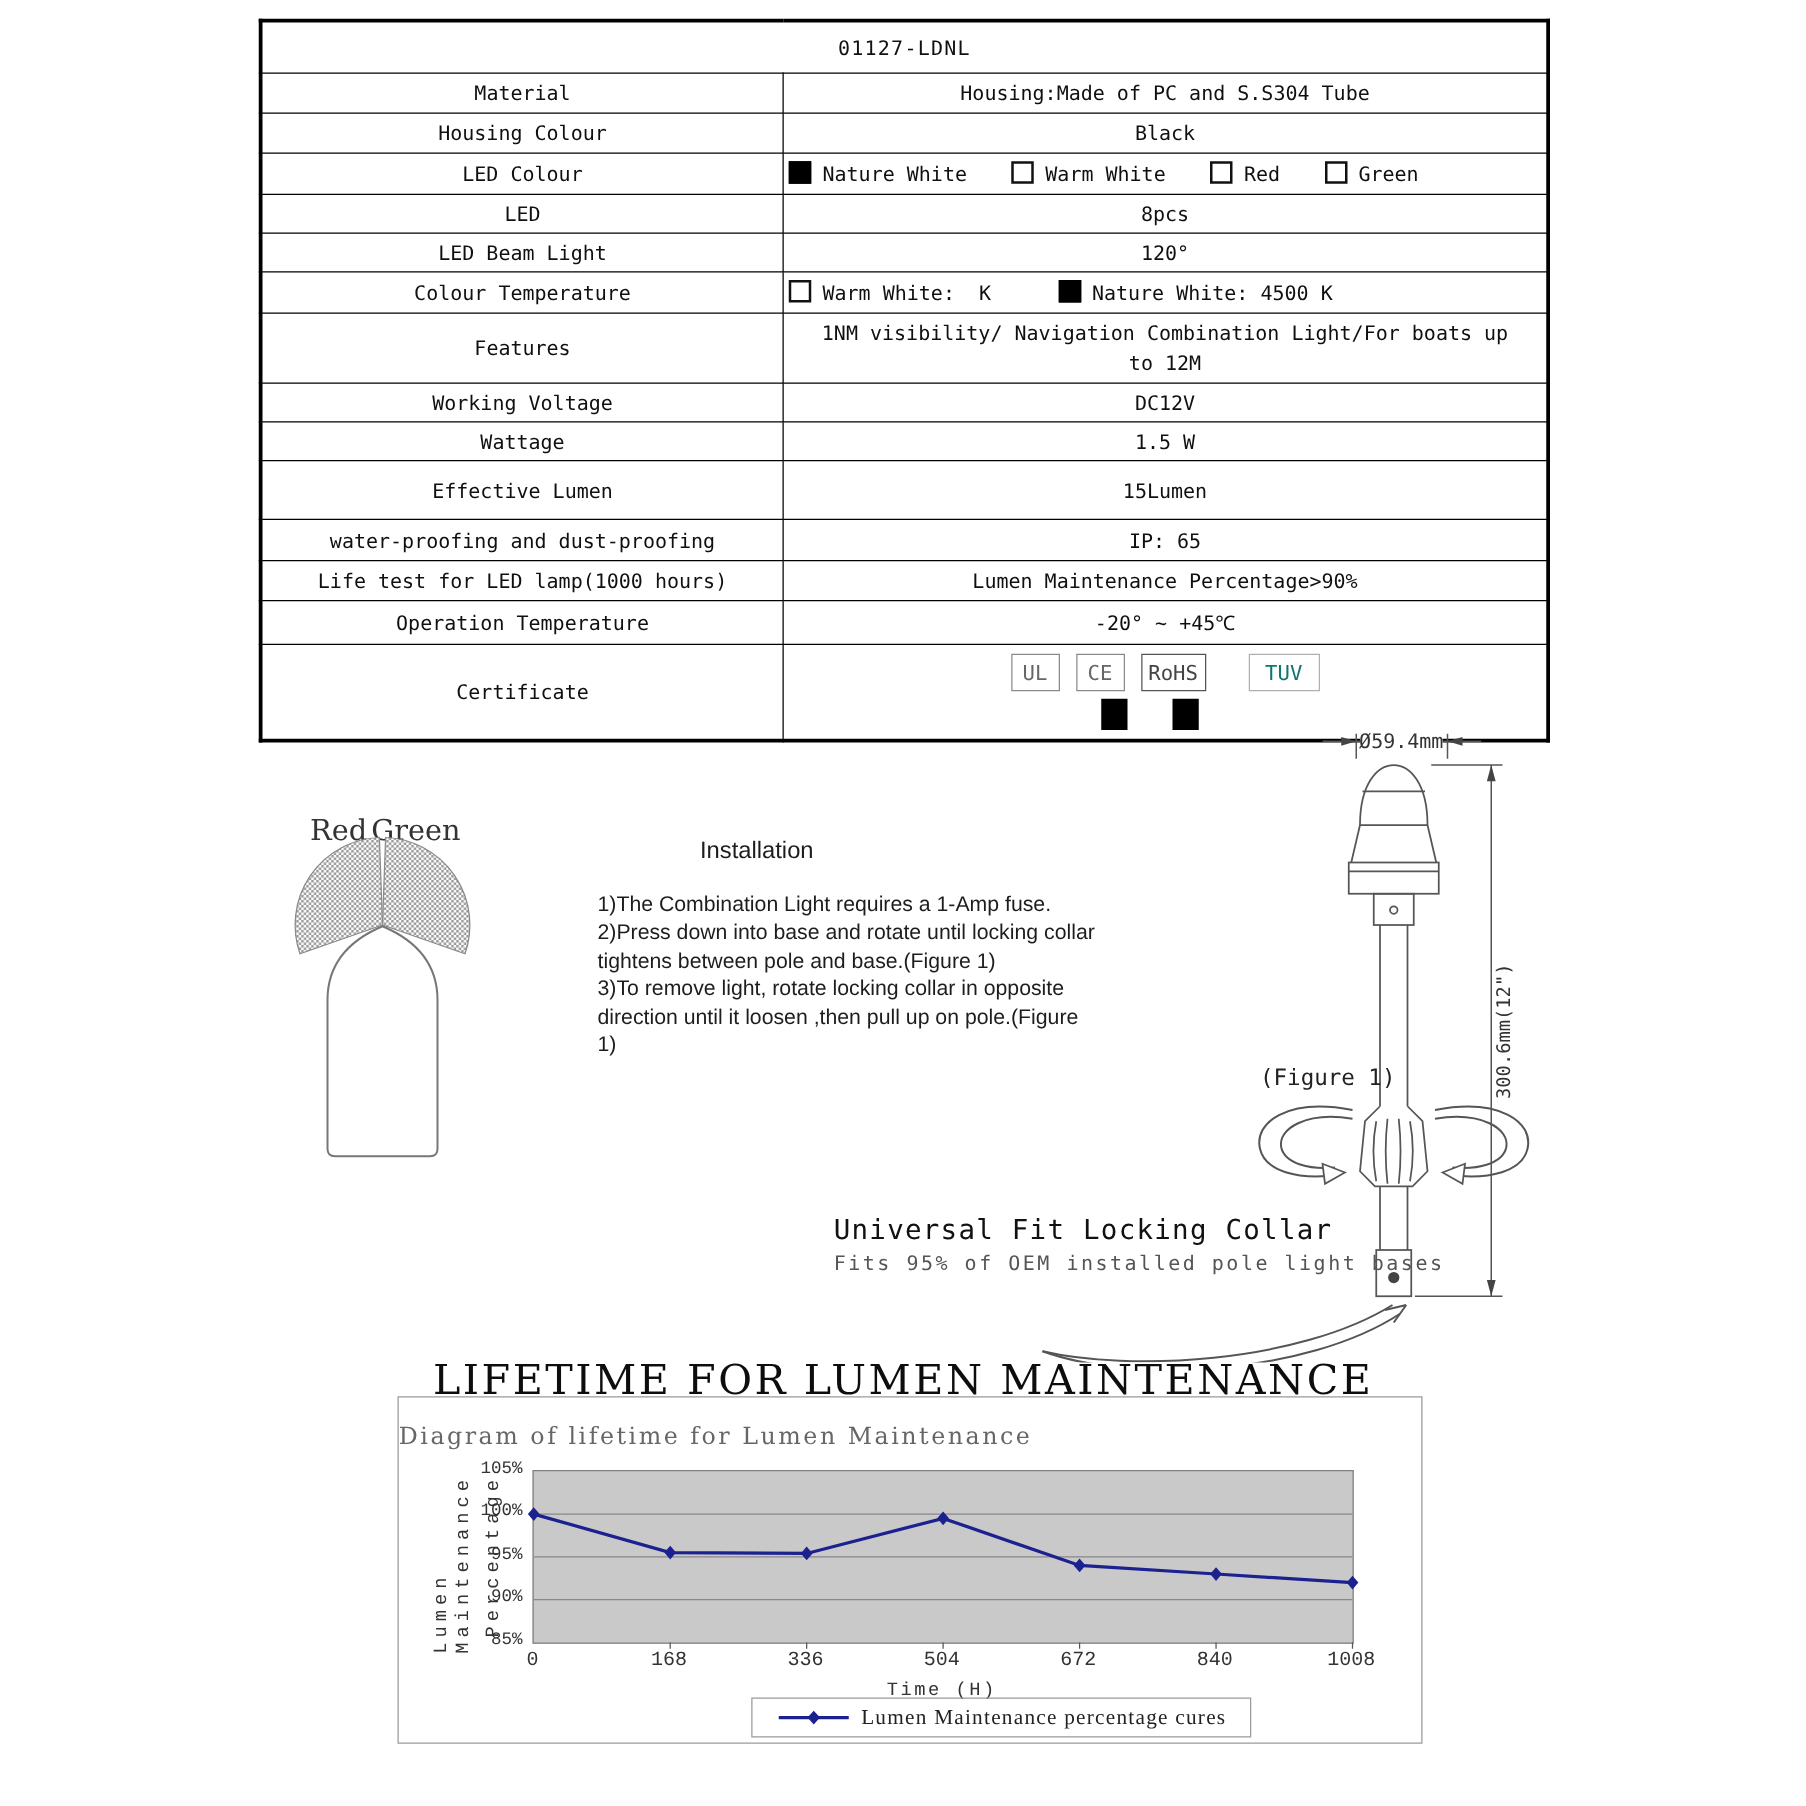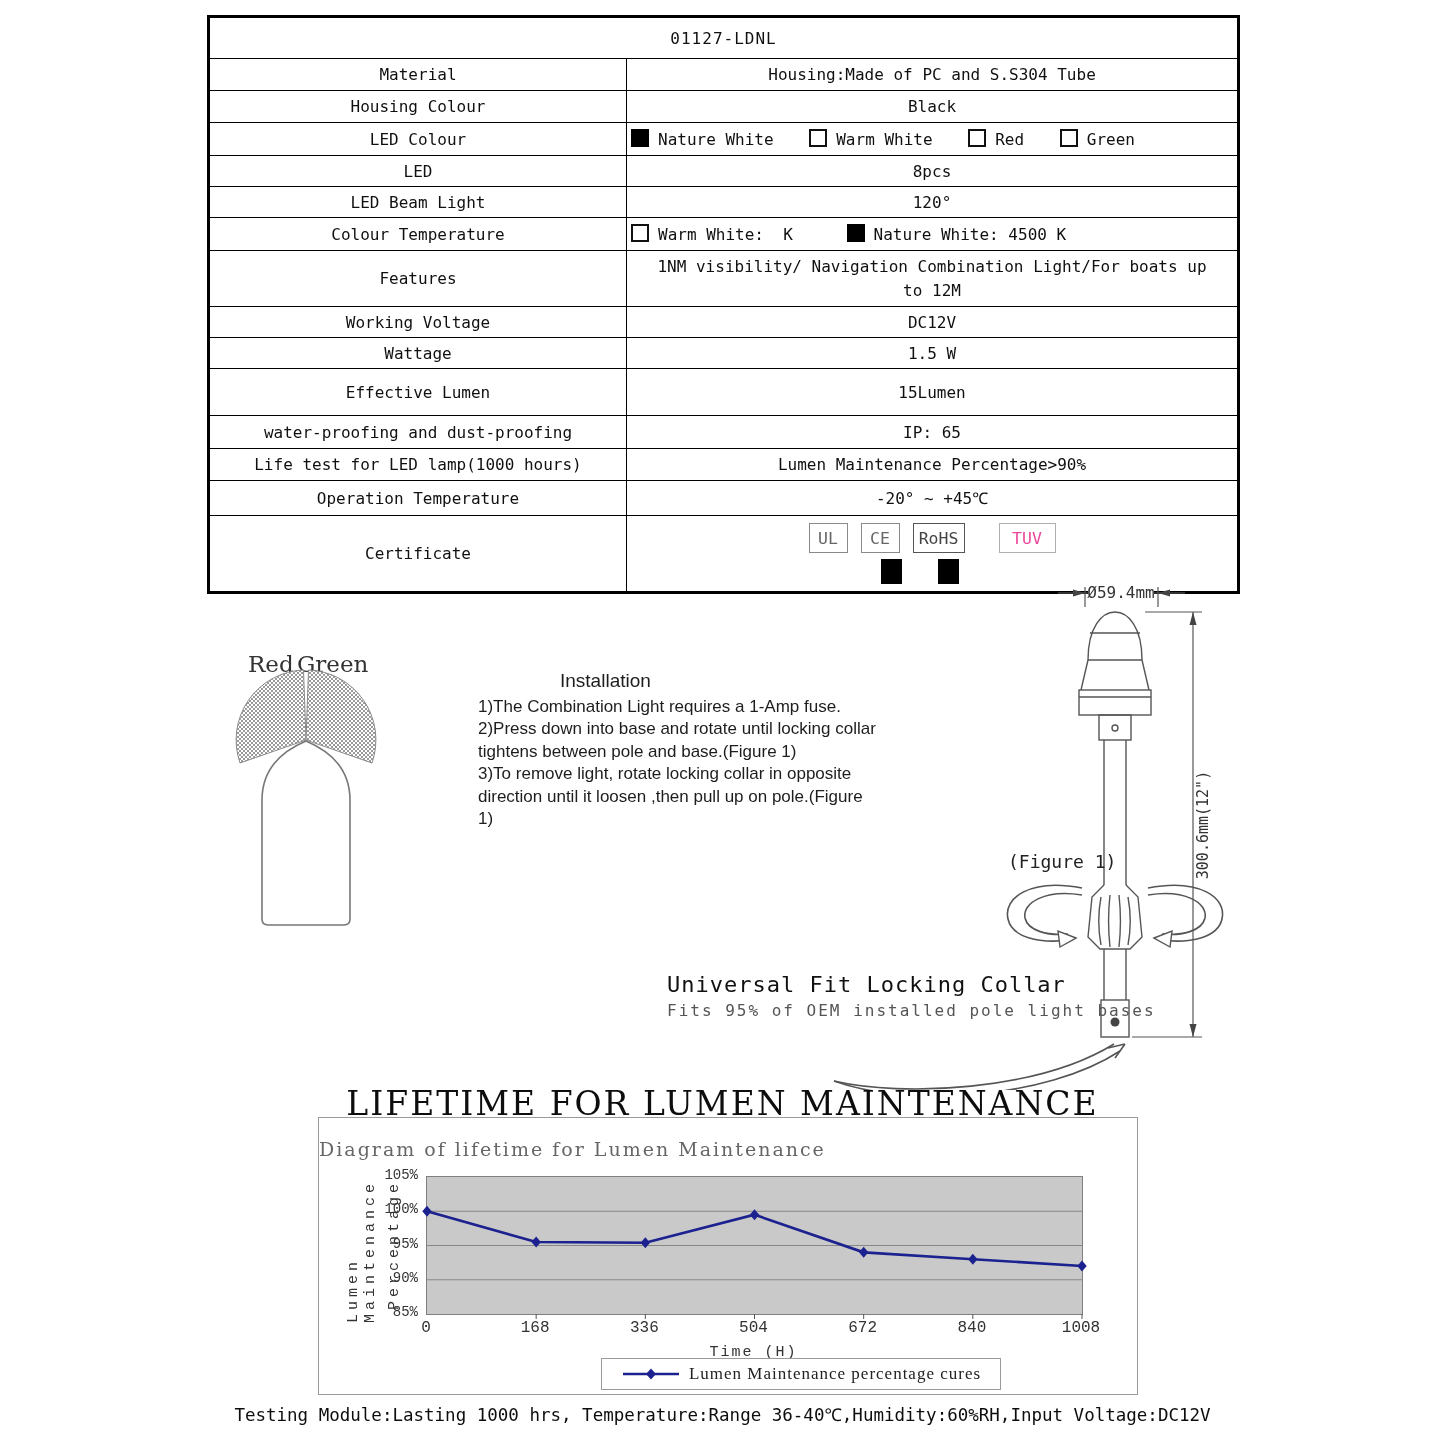--- a/index.html
+++ b/index.html
@@ -26,34 +26,34 @@
   .cb.filled{background:#000;border-color:#000;}
   .features-val{max-width:575px;margin:0 auto;line-height:24px;}
   .small{font-size:14.5px;}
   
   td.cert{vertical-align:middle;}
   .badges,.marks{display:flex;justify-content:center;align-items:center;gap:13px;}
   .badge{display:flex;align-items:center;justify-content:center;height:28px;
          border:1.6px solid #8a8a8a;color:#666;font-size:16.5px;background:#fff;}
   .w37{width:37px}.w50{width:50px}.w55{width:55px}
   .badge.rohs{border-color:#555;color:#444;}
-  .badge.tuv{border-color:#b0b0b0;color:#ec4899;margin-left:21px;}
+  .badge.tuv{border-color:#b0b0b0;color:#0f766e;margin-left:21px;}
   .marks{margin-top:6px;}
   .slot{display:flex;justify-content:center;}
   .mark{width:21px;height:25px;}
   .mark.filled{background:#000;}
 
   
   svg text{font-family:"DejaVu Sans Mono",monospace;}
   .boat-svg{position:absolute;left:225px;top:640px;}
   .boat-label{font-family:"DejaVu Serif",serif;font-size:23px;fill:#333;}
   .install{position:absolute;left:478px;top:670px;width:418px;
            font-family:"Liberation Sans",sans-serif;font-size:17px;color:#1d1d1d;
            line-height:22.5px;}
-  .install .head{font-size:19px;padding-left:82px;margin-bottom:3px;}
+  .install .head{font-size:19px;padding-left:82px;margin-bottom:20px;}
   .pole-svg{position:absolute;left:820px;top:585px;}
   .collar-head{position:absolute;left:667px;top:972px;font-size:22px;letter-spacing:1px;color:#111;}
   .collar-sub{position:absolute;left:667px;top:1001px;font-size:16px;letter-spacing:2px;color:#555;}
 
   
   .chart-heading{position:absolute;left:0;top:1084px;width:1445px;text-align:center;
                  font-family:"DejaVu Serif",serif;font-size:33px;letter-spacing:2px;color:#0d0d0d;}
   #chart-box{position:absolute;left:318px;top:1117px;width:818px;height:276px;
              border:1.5px solid #9a9a9a;background:#fff;}
   .chart-title{position:absolute;top:20px;left:0;width:100%;text-align:left;
@@ -320,15 +320,14 @@
       <div class="ytick" style="top: 49px;">105%</div>
       <div class="xtick" style="left: 77px;">0</div>
       <div class="xtick" style="left: 186.167px;">168</div>
       <div class="xtick" style="left: 295.333px;">336</div>
       <div class="xtick" style="left: 404.5px;">504</div>
       <div class="xtick" style="left: 513.667px;">672</div>
       <div class="xtick" style="left: 622.833px;">840</div>
       <div class="xtick" style="left: 732px;">1008</div>
     </div>
 
-  <div class="footer">Testing Module:Lasting 1000 hrs, Temperature:Range 36-40℃,Humidity:60%RH,Input Voltage:DC12V</div>
 
 </div>
 
 </body></html>

